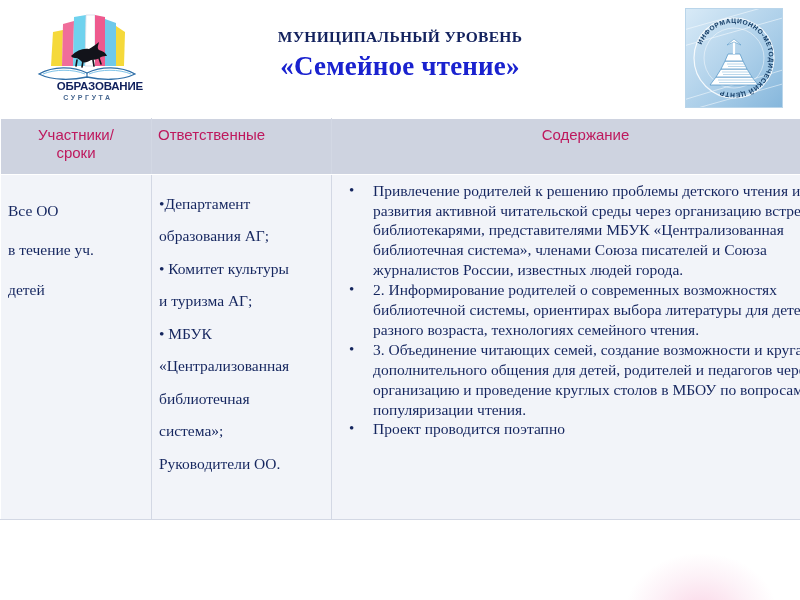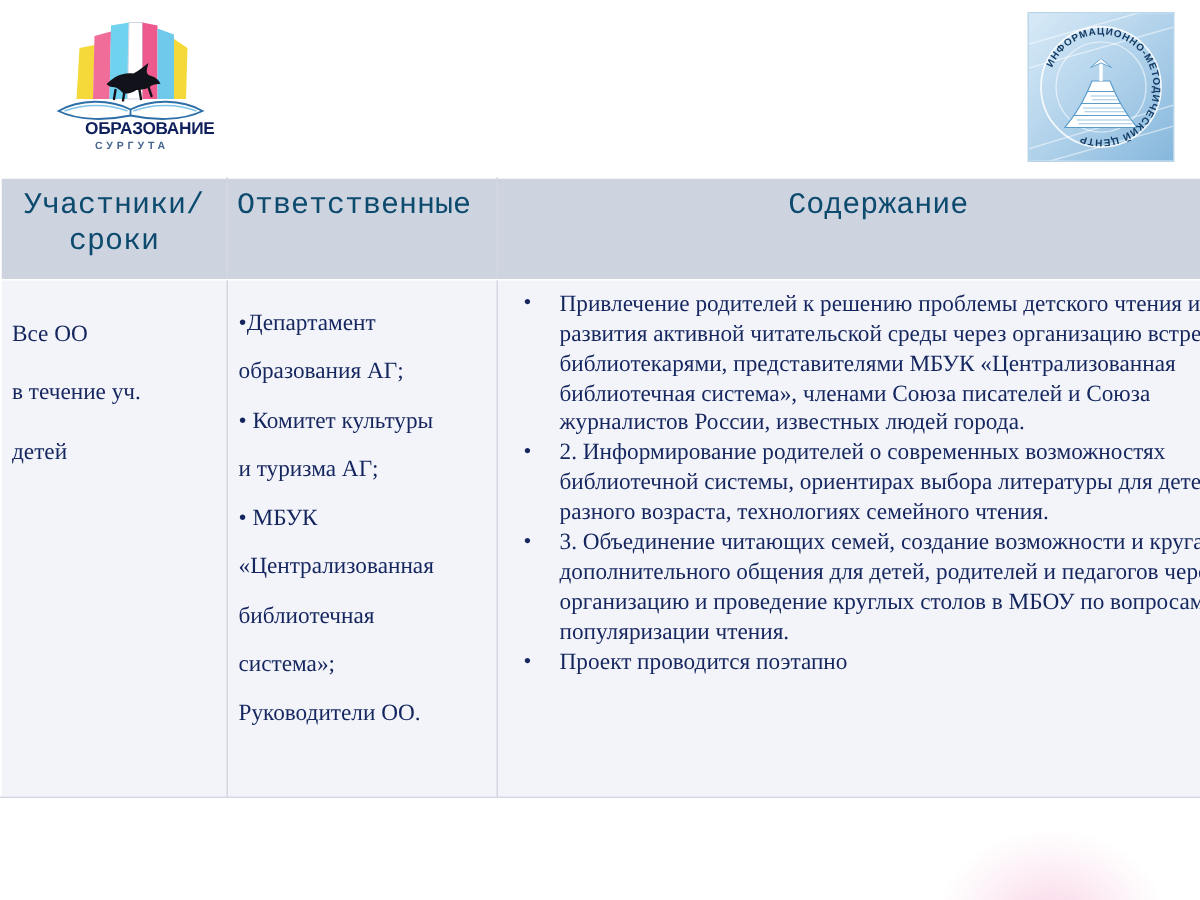--- a/index.html
+++ b/index.html
@@ -149,24 +149,24 @@
     border-collapse: collapse;
     table-layout: fixed;
   }
   .tbl td, .tbl th {
     vertical-align: top;
     border: 1px solid #ffffff;
     border-bottom: 1px solid #d3d8e4;
   }
   .tbl thead th {
     background: #ced3e0;
-    color: #0c4a6e;
-    font-family: Liberation Mono, monospace;
+    color: #be185d;
+    font-family: Liberation Sans, sans-serif;
     font-weight: normal;
-    font-size: 20px;
+    font-size: 15px;
     line-height: 1.22;
     padding: 7px 6px 11px 6px;
     border-bottom: 1px solid #ffffff;
   }
   .th-1 { width: 138px; text-align: center; }
   .th-2 { width: 167px; text-align: left; }
   .th-3 { width: 495px; text-align: center; }
 
   .tbl tbody td {
     background: #f2f4f9;
@@ -231,20 +231,24 @@
 
         <path d="M6 68 C20 60 40 60 54 67 C68 60 88 60 102 68 C88 75 68 74 54 71 C40 74 20 75 6 68 Z" fill="#ffffff" stroke="#2f6fa8" stroke-width="1.3"></path>
         <path d="M54 67 L54 71" stroke="#2f6fa8" stroke-width="1.2"></path>
         <path d="M10 68 C22 63 40 63 52 68" stroke="#7fc3e8" stroke-width="1" fill="none"></path>
         <path d="M56 68 C68 63 86 63 98 68" stroke="#7fc3e8" stroke-width="1" fill="none"></path>
       </svg>
       <div class="ll-t1">ОБРАЗОВАНИЕ</div>
       <div class="ll-t2">СУРГУТА</div>
     </div>
 
+    <div class="titles">
+      <div class="title-kicker">МУНИЦИПАЛЬНЫЙ УРОВЕНЬ</div>
+      <div class="title-main">«Семейное чтение»</div>
+    </div>
 
     <div class="logo-right">
       <svg viewBox="0 0 96 98" width="96" height="98">
         <defs>
           <path id="ringpath" d="M48,49 m-35,0 a35,35 0 1,1 70,0 a35,35 0 1,1 -70,0"></path>
           <linearGradient id="skyg" x1="0" y1="0" x2="1" y2="1">
             <stop offset="0%" stop-color="#d8eaf7"></stop>
             <stop offset="60%" stop-color="#a9cde8"></stop>
             <stop offset="100%" stop-color="#86b7dc"></stop>
           </linearGradient>

